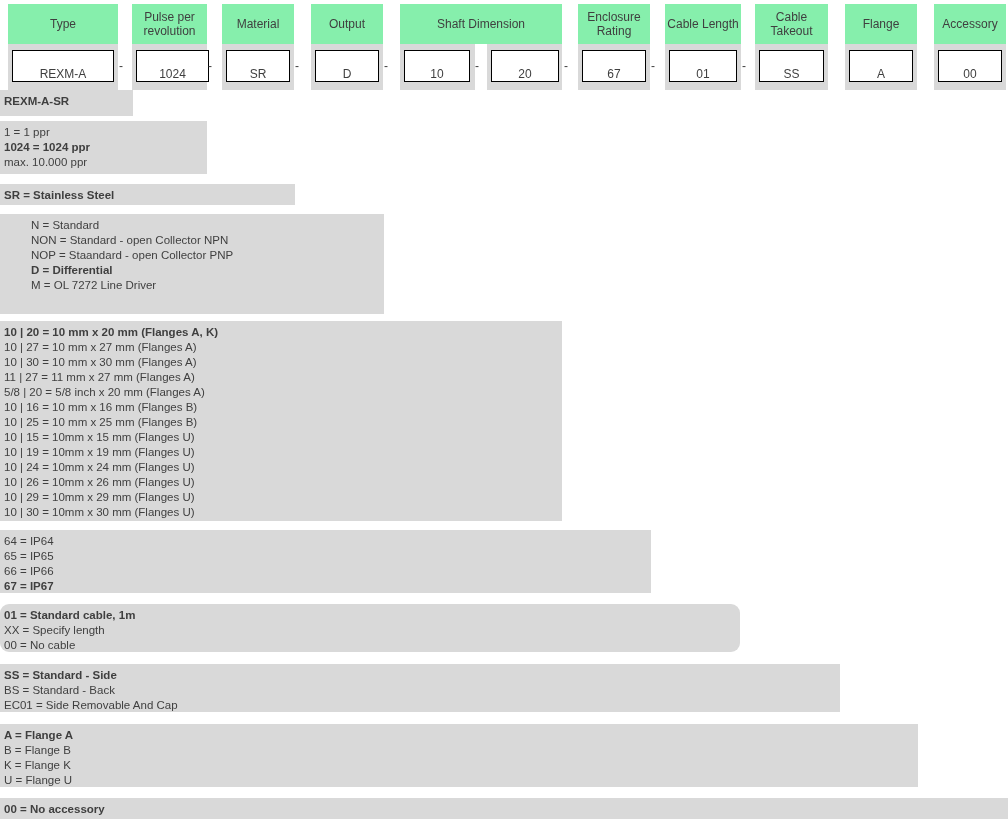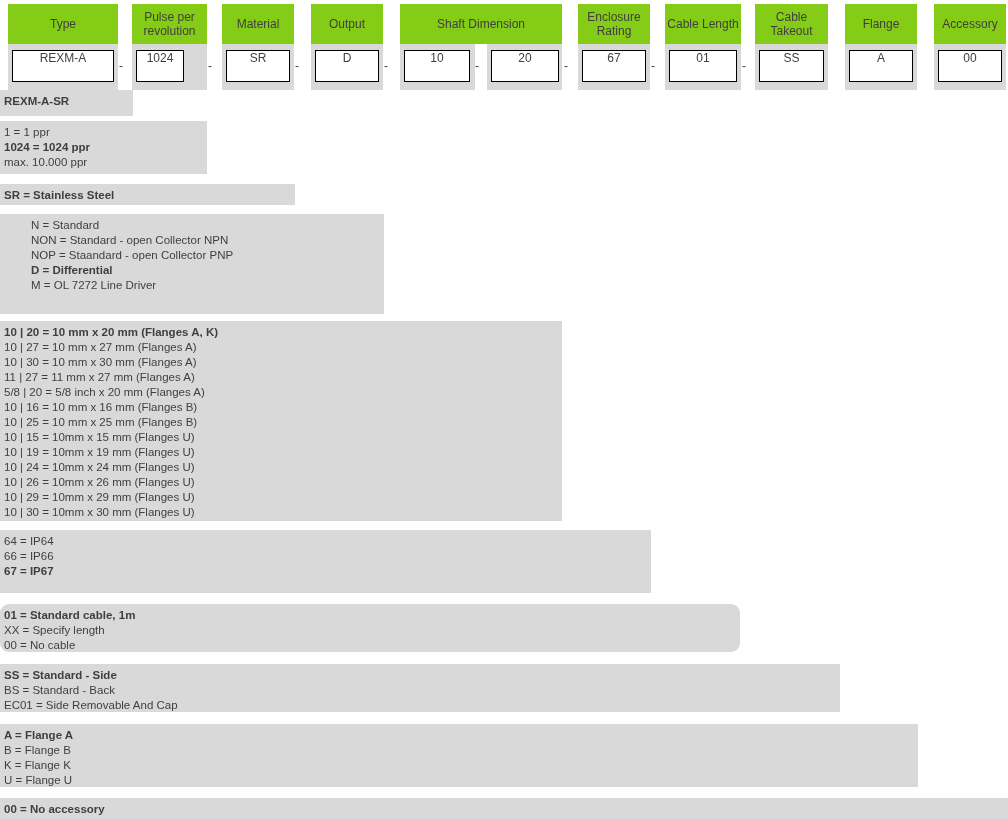--- a/index.html
+++ b/index.html
@@ -18,21 +18,21 @@
   
   #header-row {
     position: absolute;
     left: 0; top: 0;
     width: 1008px; height: 44px;
   }
   .col-header {
     position: absolute;
     top: 4px;
     height: 40px;
-    background: #84cc16;
+    background: #86efac;
     color: #3f3f3f;
     font-size: 12px;
     line-height: 14px;
     display: flex;
     align-items: center;
     justify-content: center;
     text-align: center;
     box-sizing: border-box;
     padding: 0 2px;
   }
@@ -51,21 +51,21 @@
     background: #d9d9d9;
   }
   .input-box {
     position: absolute;
     top: 6px;
     height: 32px;
     background: #ffffff;
     border: 1.6px solid #000000;
     box-sizing: border-box;
     display: flex;
-    align-items: flex-start;
+    align-items: flex-end;
     justify-content: center;
     color: #3f3f3f;
     font-size: 12px;
   }
   .dash {
     position: absolute;
     top: 6px;
     height: 32px;
     display: flex;
     align-items: center;
@@ -135,21 +135,21 @@
     <div class="col-strip" style="left: 487px; width: 75px;"></div>
     <div class="col-strip" style="left: 578px; width: 72px;"></div>
     <div class="col-strip" style="left: 665px; width: 76px;"></div>
     <div class="col-strip" style="left: 755px; width: 73px;"></div>
     <div class="col-strip" style="left: 845px; width: 72px;"></div>
     <div class="col-strip" style="left: 934px; width: 72px;"></div>
     <div class="input-box" style="left: 12px; width: 102px;">
       <span>REXM-A</span>
     </div>
     <div class="dash" style="left: 115px;">-</div>
-    <div class="input-box" style="left: 136px; width: 48px;">
+    <div class="input-box" style="left: 136px; width: 73px;">
       <span>1024</span>
     </div>
     <div class="dash" style="left: 204px;">-</div>
     <div class="input-box" style="left: 226px; width: 64px;">
       <span>SR</span>
     </div>
     <div class="dash" style="left: 291px;">-</div>
     <div class="input-box" style="left: 315px; width: 64px;">
       <span>D</span>
     </div>
@@ -209,20 +209,21 @@
       <div class="legend-line">10 | 25 = 10 mm x 25 mm (Flanges B)</div>
       <div class="legend-line">10 | 15 = 10mm x 15 mm (Flanges U)</div>
       <div class="legend-line">10 | 19 = 10mm x 19 mm (Flanges U)</div>
       <div class="legend-line">10 | 24 = 10mm x 24 mm (Flanges U)</div>
       <div class="legend-line">10 | 26 = 10mm x 26 mm (Flanges U)</div>
       <div class="legend-line">10 | 29 = 10mm x 29 mm (Flanges U)</div>
       <div class="legend-line">10 | 30 = 10mm x 30 mm (Flanges U)</div>
     </div>
     <div class="legend-band" style="top: 530px; height: 63px; width: 651px;">
       <div class="legend-line">64 = IP64</div>
+      <div class="legend-line">65 = IP65</div>
       <div class="legend-line">66 = IP66</div>
       <div class="legend-line bold">67 = IP67</div>
     </div>
     <div class="legend-band" style="top: 604px; height: 48px; width: 740px; border-radius: 9px;">
       <div class="legend-line bold">01 = Standard cable, 1m</div>
       <div class="legend-line">XX = Specify length</div>
       <div class="legend-line">00 = No cable</div>
     </div>
     <div class="legend-band" style="top: 664px; height: 48px; width: 840px;">
       <div class="legend-line bold">SS = Standard - Side</div>

